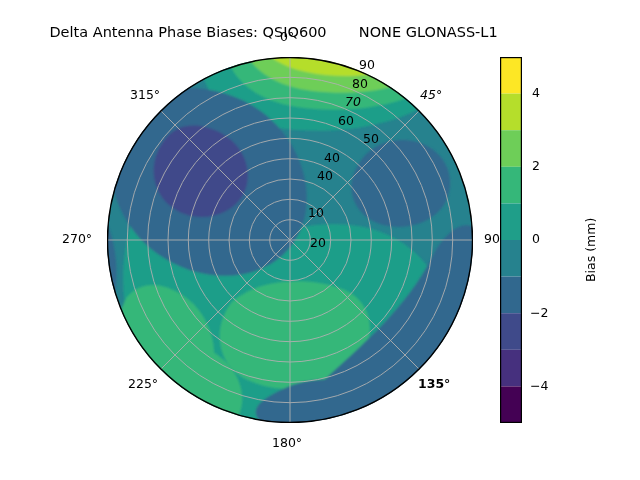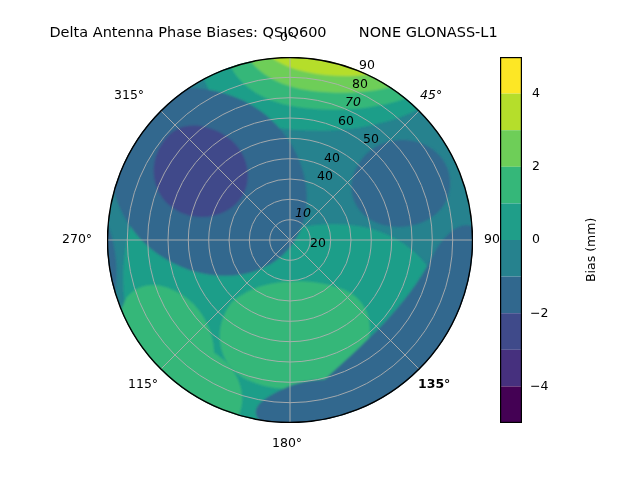--- a/index.html
+++ b/index.html
@@ -139,25 +139,25 @@
 
       <circle cx="183" cy="183" r="182.5" fill="none" stroke="#000000" stroke-width="1.4"></circle>
     </svg>
   </div>
 
   <div class="ang-label" style="left:280px;top:31px;">0°</div>
   <div class="ang-label" style="left:420px;top:89px;font-style:italic;">45°</div>
   <div class="ang-label" style="left:484px;top:233px;">90</div>
   <div class="ang-label" style="left:418px;top:378px;font-weight:bold;">135°</div>
   <div class="ang-label" style="left:272px;top:437px;">180°</div>
-  <div class="ang-label" style="left:128px;top:378px;">115°</div>
+  <div class="ang-label" style="left:128px;top:378px;">225°</div>
   <div class="ang-label" style="left:62px;top:233px;">270°</div>
-  <div class="ang-label" style="left:114px;top:89px;">315°</div>
+  <div class="ang-label" style="left:130px;top:89px;">315°</div>
 
-  <div class="rad-label" style="left:295px;top:207px;font-style:italic;">10</div>
+  <div class="rad-label" style="left:308px;top:207px;">10</div>
   <div class="rad-label" style="left:310px;top:189px;margin-top:48px;">20</div>
   <div class="rad-label" style="left:317px;top:170px;">40</div>
   <div class="rad-label" style="left:324px;top:152px;">40</div>
   <div class="rad-label" style="left:331px;top:133px;margin-left:32px;">50</div>
   <div class="rad-label" style="left:338px;top:115px;">60</div>
   <div class="rad-label" style="left:345px;top:96px;font-style:italic;">70</div>
   <div class="rad-label" style="left:352px;top:78px;">80</div>
   <div class="rad-label" style="left:359px;top:59px;">90</div>
 
   <div id="colorbar-axes">

